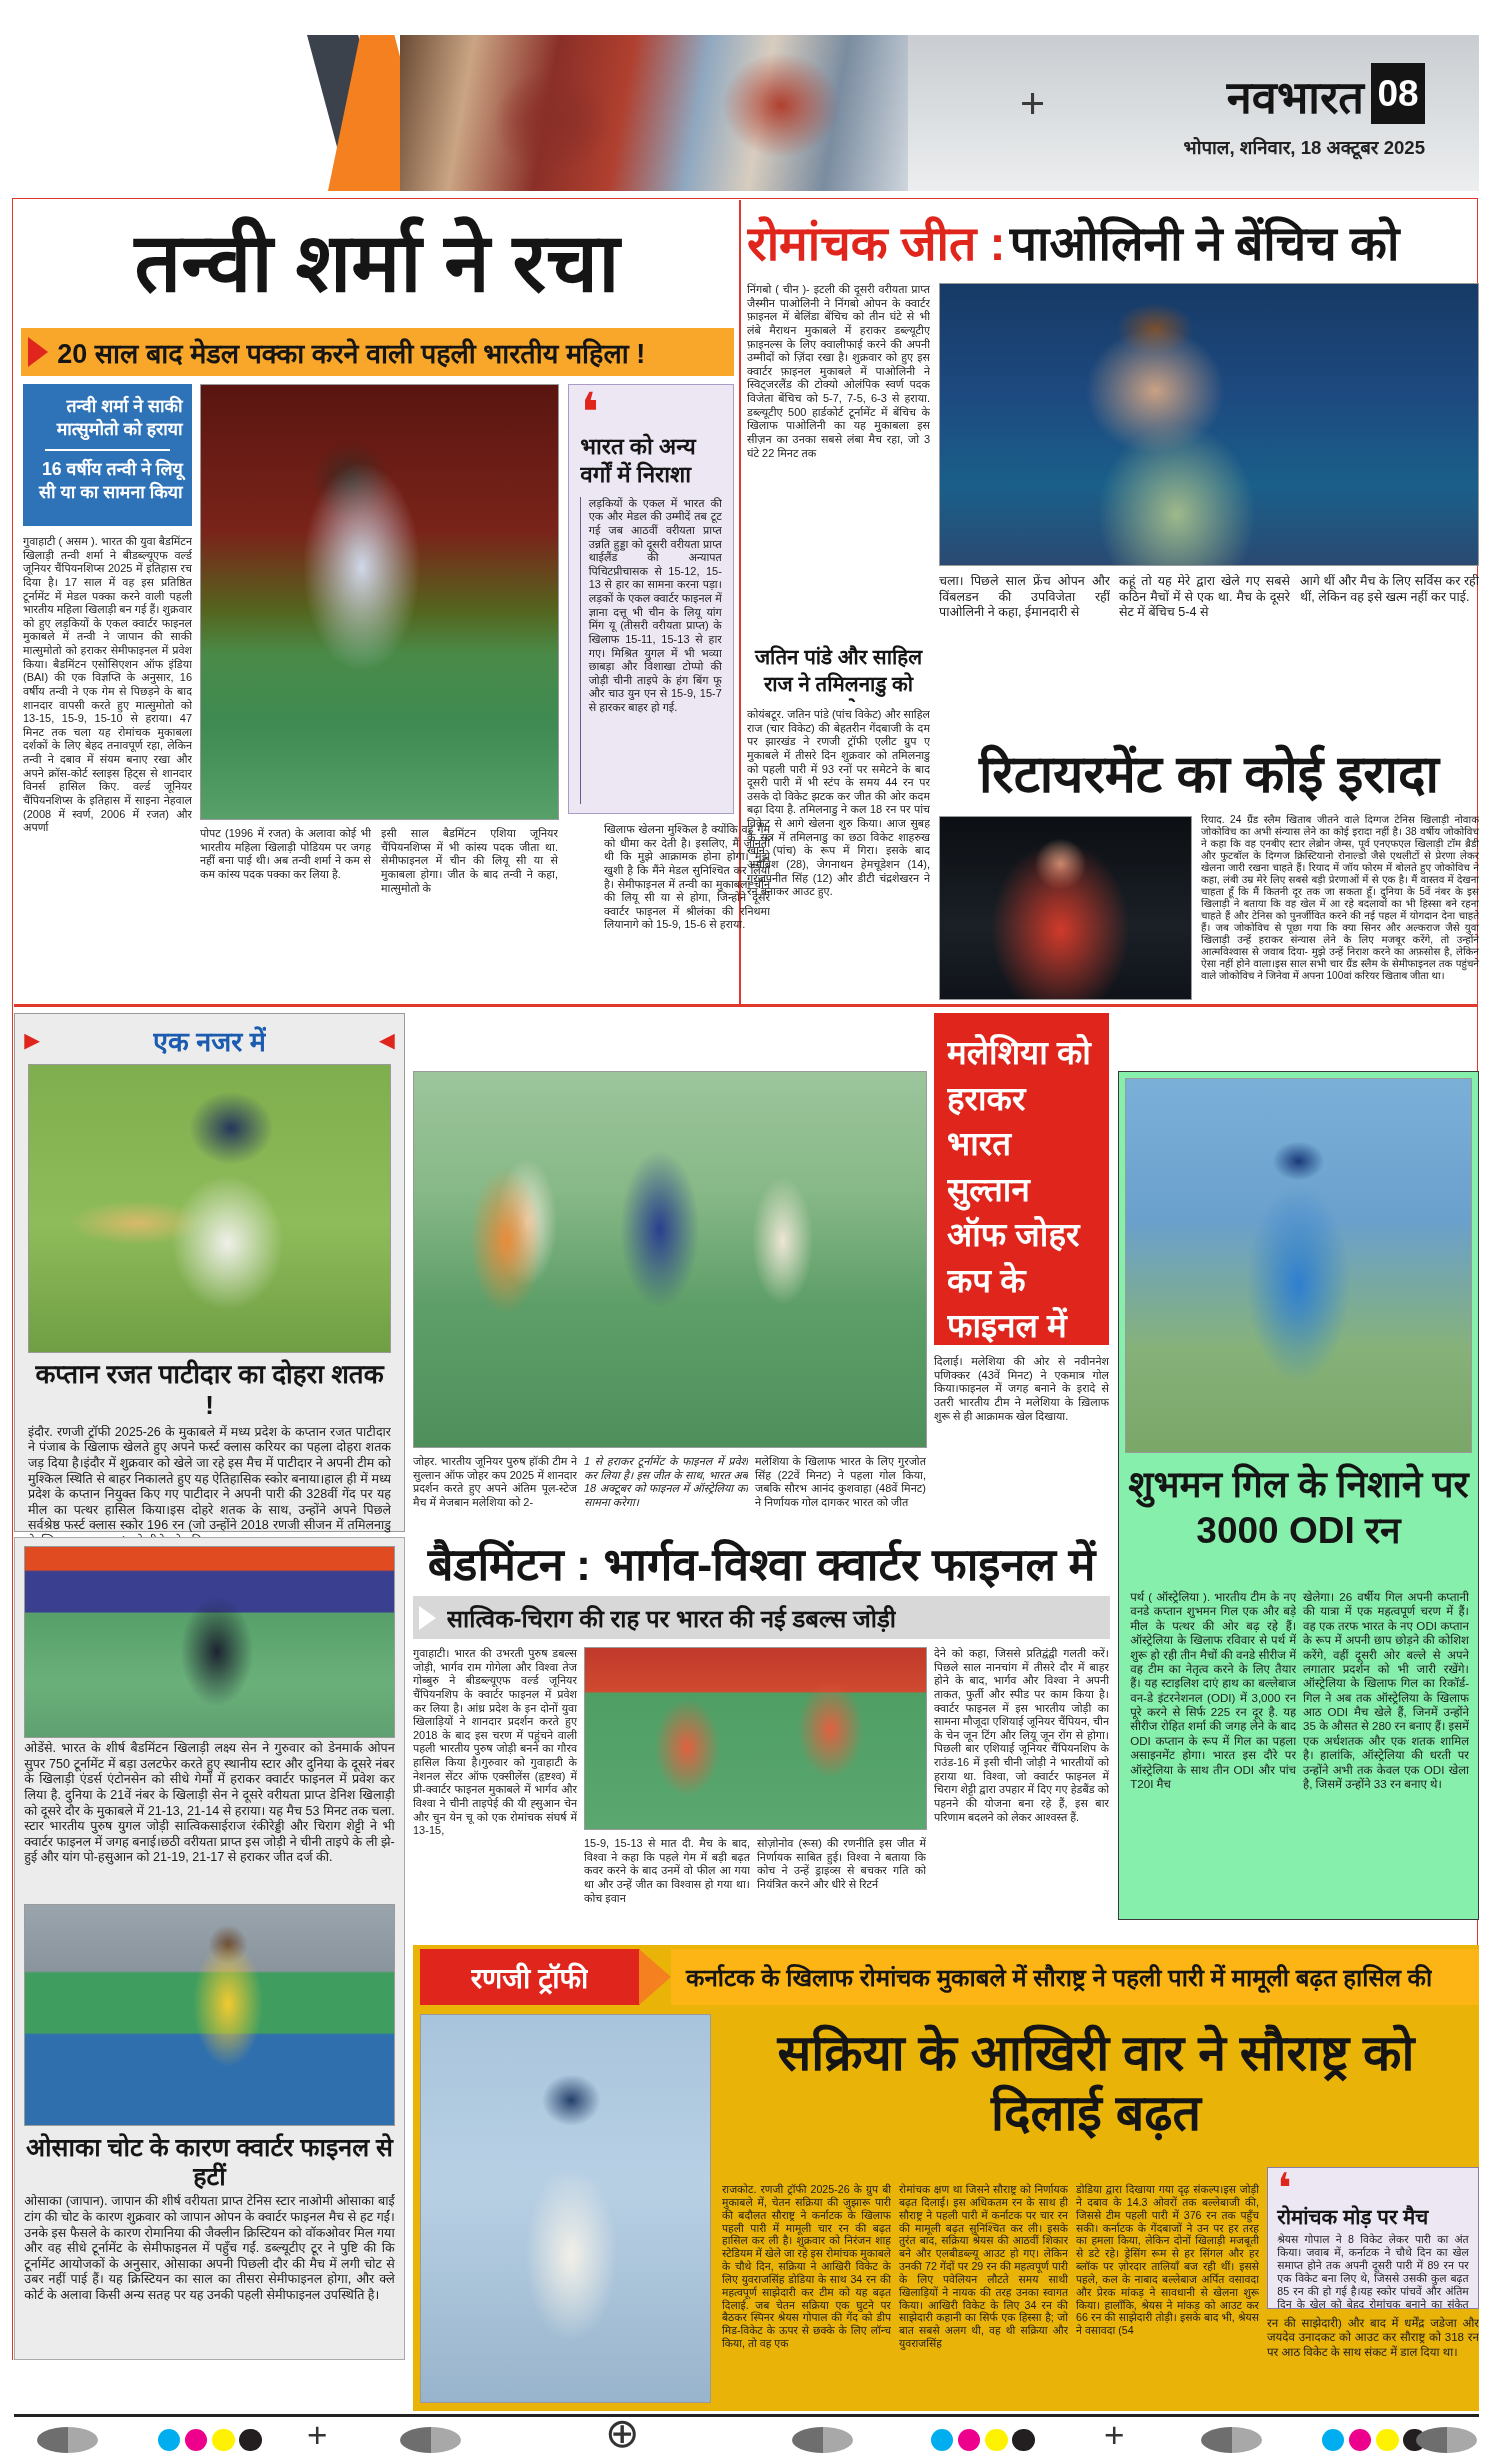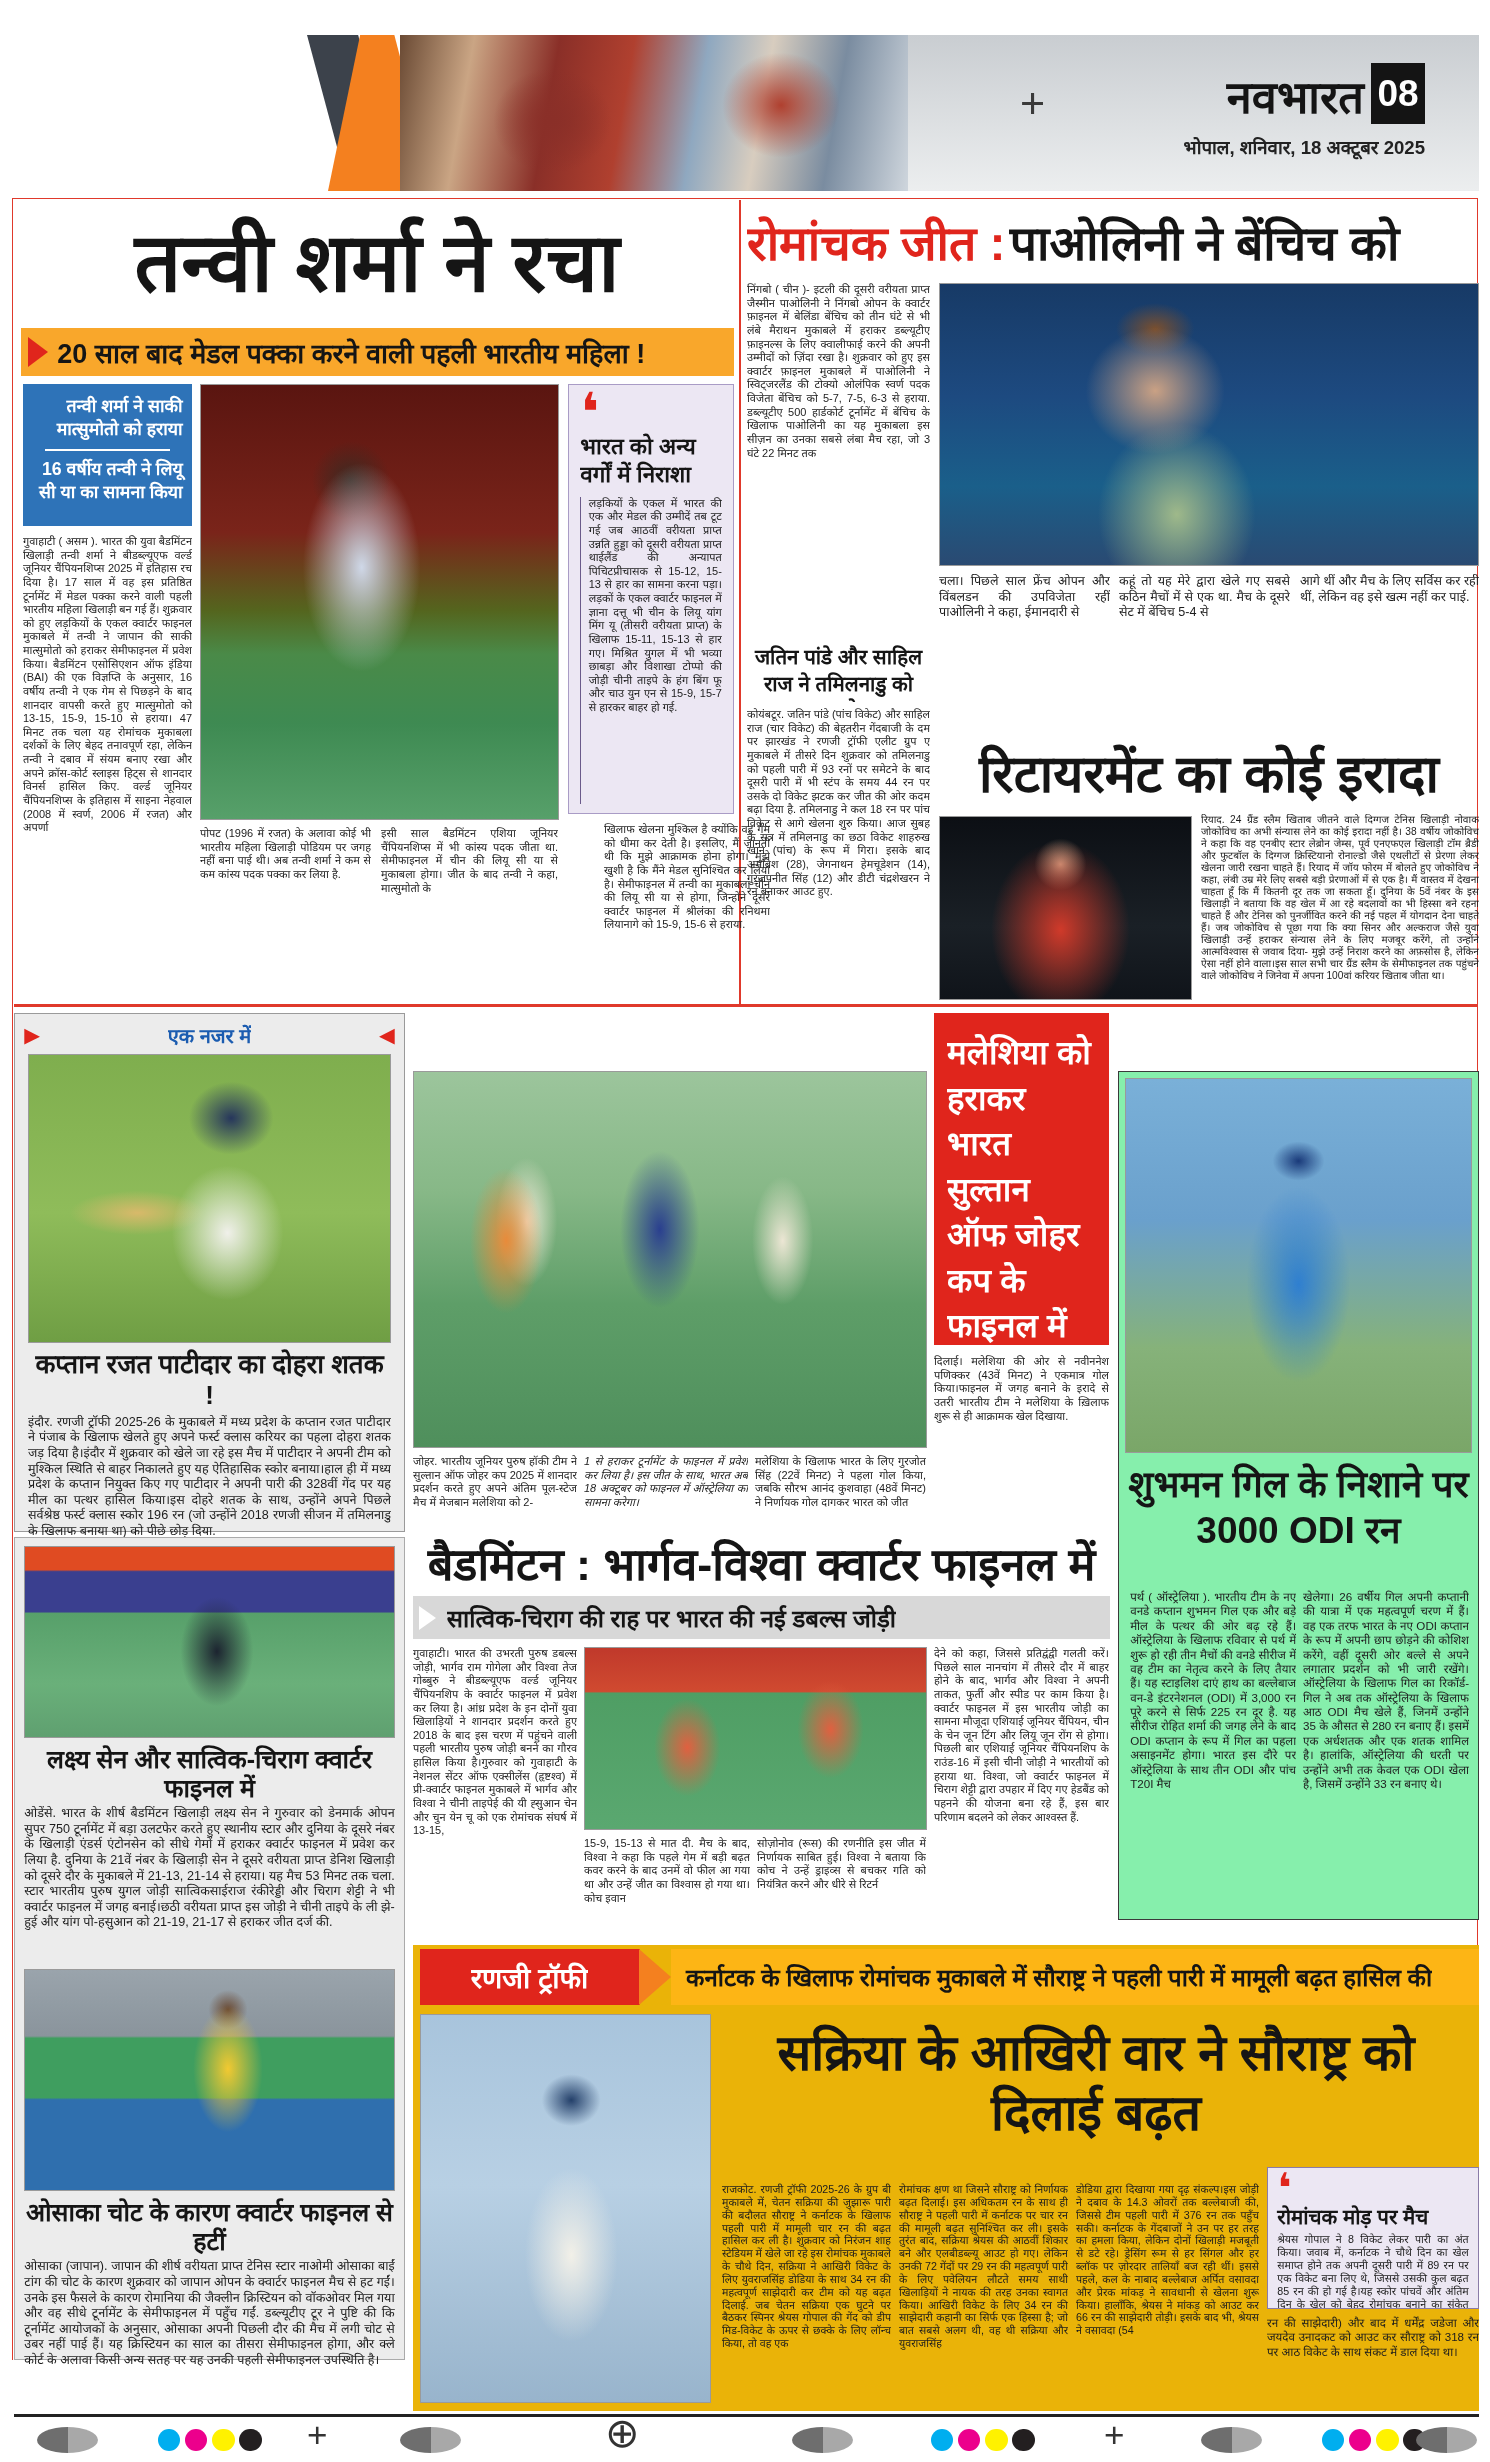--- a/index.html
+++ b/index.html
@@ -86,21 +86,21 @@
 <div class="abs hl center" style="left:939px;top:741px;width:540px;height:67px;font-size:52px;line-height:67px;">रिटायरमेंट का कोई इरादा नहीं</div>
 <div class="abs photo" style="left:939px;top:816px;width:253px;height:184px;background:
      radial-gradient(102px 130px at 48% 62%, #d03a2a 0%, rgba(208,58,42,0) 68%),
      radial-gradient(37px 37px at 48% 26%, #caa184 0%, rgba(202,161,132,0) 70%),
      linear-gradient(180deg,#0c0f14 0%,#1a2026 60%,#10141a 100%);"></div>
 <div class="abs col" style="left:1201px;top:814px;width:278px;height:186px;font-size:10.2px;line-height:1.18;">रियाद. 24 ग्रैंड स्लैम खिताब जीतने वाले दिग्गज टेनिस खिलाड़ी नोवाक जोकोविच का अभी संन्यास लेने का कोई इरादा नहीं है। 38 वर्षीय जोकोविच ने कहा कि वह एनबीए स्टार लेब्रोन जेम्स, पूर्व एनएफएल खिलाड़ी टॉम ब्रैडी और फुटबॉल के दिग्गज क्रिस्टियानो रोनाल्डो जैसे एथलीटों से प्रेरणा लेकर खेलना जारी रखना चाहते हैं। रियाद में जॉय फोरम में बोलते हुए जोकोविच ने कहा, लंबी उम्र मेरे लिए सबसे बड़ी प्रेरणाओं में से एक है। मैं वास्तव में देखना चाहता हूँ कि मैं कितनी दूर तक जा सकता हूँ। दुनिया के 5वें नंबर के इस खिलाड़ी ने बताया कि वह खेल में आ रहे बदलावों का भी हिस्सा बने रहना चाहते हैं और टेनिस को पुनर्जीवित करने की नई पहल में योगदान देना चाहते हैं। जब जोकोविच से पूछा गया कि क्या सिनर और अल्कराज जैसे युवा खिलाड़ी उन्हें हराकर संन्यास लेने के लिए मजबूर करेंगे, तो उन्होंने आत्मविश्वास से जवाब दिया- मुझे उन्हें निराश करने का अफ़सोस है, लेकिन ऐसा नहीं होने वाला।इस साल सभी चार ग्रैंड स्लैम के सेमीफाइनल तक पहुंचने वाले जोकोविच ने जिनेवा में अपना 100वां करियर खिताब जीता था।</div>
 
 <div class="abs" style="left:14px;top:1013px;width:391px;height:519px;background:#ececec;border:0.9px solid #9a9a9a;">
   <div style="display:flex;align-items:center;justify-content:space-between;padding:7.5px 9.3px 3.7px;">
     <span style="color:#e0251c;font-size:20.5px;">▶</span>
-    <span class="hl" style="font-size:20px;color:#1b5cb0;">एक नजर में</span>
+    <span class="hl" style="font-size:27px;color:#1b5cb0;">एक नजर में</span>
     <span style="color:#e0251c;font-size:20.5px;">◀</span>
   </div>
   <div class="photo" style="margin:1.9px 13px;height:287px;background:
        radial-gradient(65px 56px at 56% 22%, #26365c 0%, rgba(38,54,92,0) 65%),
        radial-gradient(93px 112px at 55% 62%, #f0f0ea 0%, rgba(240,240,234,0) 60%),
        radial-gradient(112px 37px at 30% 55%, #d8b96a 0%, rgba(216,185,106,0) 60%),
        linear-gradient(180deg,#7fae4e 0%,#8fbc5a 55%,#6f9e44 100%);"></div>
   <div class="hl center" style="margin:5.6px 13px 1.9px;font-size:26px;line-height:1.2;">कप्तान रजत पाटीदार का दोहरा शतक !</div>
   <div class="col" style="margin:3.7px 13px;height:127px;font-size:12.6px;">इंदौर. रणजी ट्रॉफी 2025-26 के मुकाबले में मध्य प्रदेश के कप्तान रजत पाटीदार ने पंजाब के खिलाफ खेलते हुए अपने फर्स्ट क्लास करियर का पहला दोहरा शतक जड़ दिया है।इंदौर में शुक्रवार को खेले जा रहे इस मैच में पाटीदार ने अपनी टीम को मुश्किल स्थिति से बाहर निकालते हुए यह ऐतिहासिक स्कोर बनाया।हाल ही में मध्य प्रदेश के कप्तान नियुक्त किए गए पाटीदार ने अपनी पारी की 328वीं गेंद पर यह मील का पत्थर हासिल किया।इस दोहरे शतक के साथ, उन्होंने अपने पिछले सर्वश्रेष्ठ फर्स्ट क्लास स्कोर 196 रन (जो उन्होंने 2018 रणजी सीजन में तमिलनाडु के खिलाफ बनाया था) को पीछे छोड़ दिया.</div>
 </div>
@@ -140,21 +140,20 @@
      radial-gradient(51px 75px at 72% 45%, #e06040 0%, rgba(224,96,64,0) 65%),
      linear-gradient(180deg,#c0392b 0%,#d04a30 24%,#4f9e64 25%,#5aa870 100%);"></div>
 <div class="abs col" style="left:584px;top:1837px;width:166px;height:106px;">15-9, 15-13 से मात दी. मैच के बाद, विश्वा ने कहा कि पहले गेम में बड़ी बढ़त कवर करने के बाद उनमें वो फील आ गया था और उन्हें जीत का विश्वास हो गया था।कोच इवान</div>
 <div class="abs col" style="left:757px;top:1837px;width:169px;height:106px;">सोज़ोनोव (रूस) की रणनीति इस जीत में निर्णायक साबित हुई। विश्वा ने बताया कि कोच ने उन्हें ड्राइव्स से बचकर गति को नियंत्रित करने और धीरे से रिटर्न</div>
 <div class="abs col" style="left:934px;top:1647px;width:175px;height:296px;">देने को कहा, जिससे प्रतिद्वंद्वी गलती करें।पिछले साल नानचांग में तीसरे दौर में बाहर होने के बाद, भार्गव और विश्वा ने अपनी ताकत, फुर्ती और स्पीड पर काम किया है। क्वार्टर फाइनल में इस भारतीय जोड़ी का सामना मौजूदा एशियाई जूनियर चैंपियन, चीन के चेन जून टिंग और लियू जून रोंग से होगा। पिछली बार एशियाई जूनियर चैंपियनशिप के राउंड-16 में इसी चीनी जोड़ी ने भारतीयों को हराया था. विश्वा, जो क्वार्टर फाइनल में चिराग शेट्टी द्वारा उपहार में दिए गए हेडबैंड को पहनने की योजना बना रहे हैं, इस बार परिणाम बदलने को लेकर आश्वस्त हैं.</div>
 
 <div class="abs" style="left:14px;top:1537px;width:391px;height:823px;background:#ececec;border:0.9px solid #aaa;">
   <div class="photo" style="margin:7.5px 9.3px 0;height:190px;background:
        radial-gradient(56px 84px at 52% 55%, #1c2430 0%, rgba(28,36,48,0) 65%),
        linear-gradient(180deg,#e04b22 0%,#e04b22 12%,#3a3f8f 13%,#3a3f8f 34%,#57a06a 35%,#6ab07a 72%,#5fa070 100%);"></div>
-  <div class="hl center" style="margin:7.5px 9.3px 1.9px;font-size:25px;line-height:1.15;">लक्ष्य सेन और सात्विक-चिराग क्वार्टर फाइनल में</div>
   <div class="col" style="margin:3.7px 9.3px;height:155px;font-size:12.6px;">ओडेंसे. भारत के शीर्ष बैडमिंटन खिलाड़ी लक्ष्य सेन ने गुरुवार को डेनमार्क ओपन सुपर 750 टूर्नामेंट में बड़ा उलटफेर करते हुए स्थानीय स्टार और दुनिया के दूसरे नंबर के खिलाड़ी एंडर्स एंटोनसेन को सीधे गेमों में हराकर क्वार्टर फाइनल में प्रवेश कर लिया है. दुनिया के 21वें नंबर के खिलाड़ी सेन ने दूसरे वरीयता प्राप्त डेनिश खिलाड़ी को दूसरे दौर के मुकाबले में 21-13, 21-14 से हराया। यह मैच 53 मिनट तक चला. स्टार भारतीय पुरुष युगल जोड़ी सात्विकसाईराज रंकीरेड्डी और चिराग शेट्टी ने भी क्वार्टर फाइनल में जगह बनाई।छठी वरीयता प्राप्त इस जोड़ी ने चीनी ताइपे के ली झे-हुई और यांग पो-हसुआन को 21-19, 21-17 से हराकर जीत दर्ज की.</div>
   <div class="photo" style="margin:7.5px 9.3px 0;height:220px;background:
        radial-gradient(56px 102px at 55% 45%, #f2c931 0%, rgba(242,201,49,0) 62%),
        radial-gradient(28px 28px at 55% 18%, #6a4a34 0%, rgba(106,74,52,0) 70%),
        linear-gradient(180deg,#9aa4ac 0%,#8a949c 30%,#3f9e5f 31%,#3f9e5f 58%,#2f6fae 59%,#2f6fae 100%);"></div>
   <div class="hl center" style="margin:7.5px 9.3px 1.9px;font-size:25px;line-height:1.15;">ओसाका चोट के कारण क्वार्टर फाइनल से हटीं</div>
   <div class="col" style="margin:3.7px 9.3px;height:147px;font-size:12.6px;">ओसाका (जापान). जापान की शीर्ष वरीयता प्राप्त टेनिस स्टार नाओमी ओसाका बाईं टांग की चोट के कारण शुक्रवार को जापान ओपन के क्वार्टर फाइनल मैच से हट गईं। उनके इस फैसले के कारण रोमानिया की जैक्लीन क्रिस्टियन को वॉकओवर मिल गया और वह सीधे टूर्नामेंट के सेमीफाइनल में पहुँच गईं. डब्ल्यूटीए टूर ने पुष्टि की कि टूर्नामेंट आयोजकों के अनुसार, ओसाका अपनी पिछली दौर की मैच में लगी चोट से उबर नहीं पाई हैं। यह क्रिस्टियन का साल का तीसरा सेमीफाइनल होगा, और क्ले कोर्ट के अलावा किसी अन्य सतह पर यह उनकी पहली सेमीफाइनल उपस्थिति है।</div>
 </div>
 
 <div class="abs" style="left:413px;top:1945px;width:1066px;height:466px;background:#eab308;">

